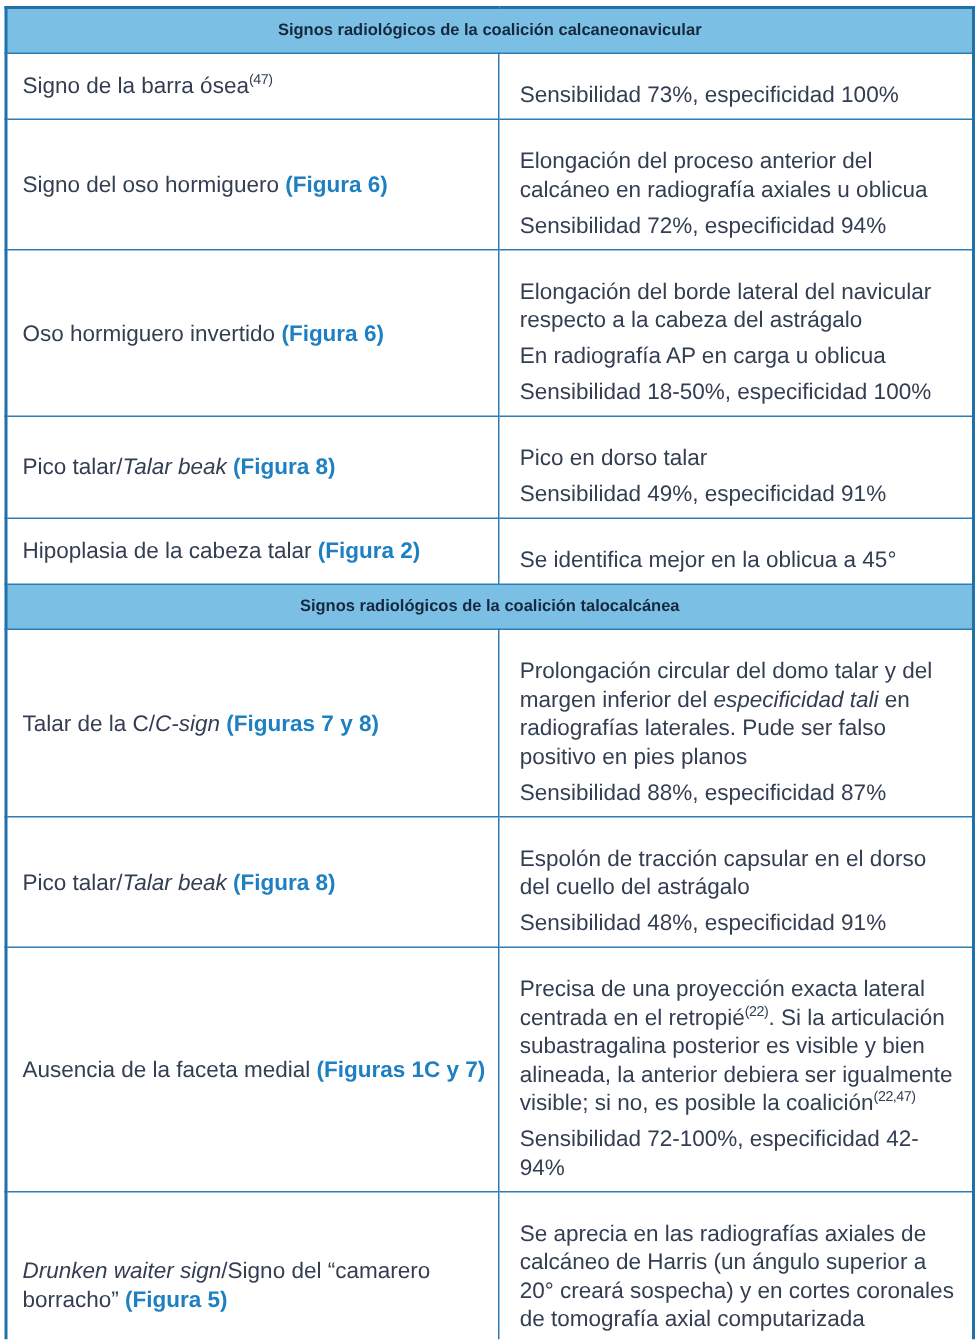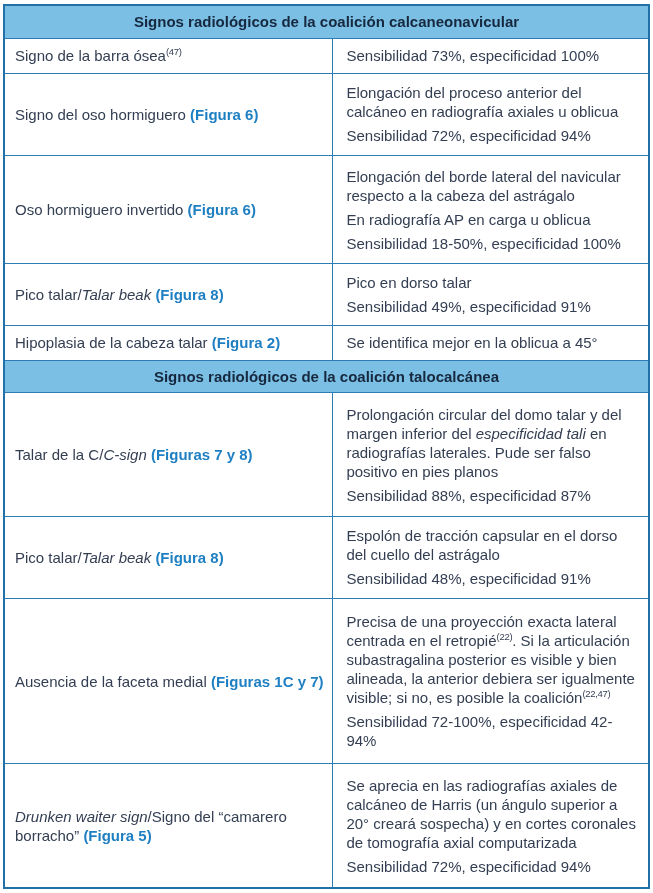--- a/index.html
+++ b/index.html
@@ -22,33 +22,33 @@
     width:647px;height:885px;
     border-collapse:collapse;table-layout:fixed;
     border:2px solid var(--border);
   }
   td{border:1px solid var(--grid);box-sizing:border-box;}
   td.section-header{
     background:var(--header-bg);
     color:var(--header-text);
     font-weight:bold;
     text-align:center;
-    font-size:15px;
+    font-size:11px;
     line-height:19px;
     padding:5px 24px;
   }
   td.sign-cell{
     font-size:15px;line-height:19px;
     padding:5px 8px 5px 10px;
     vertical-align:middle;
     margin-left:24px;
   }
   td.desc-cell{
     font-size:15px;line-height:19px;
-    padding:6px 10px 6px 13px;
+    padding:18px 10px 6px 13px;
     vertical-align:middle;
   }
   td.desc-cell p{margin:0;}
   td.desc-cell p + p{margin-top:5px;}
   td.footnote{
     font-size:14px;line-height:18px;
     font-weight:bold;font-style:italic;
     padding:6px 12px 6px 10px;
     vertical-align:middle;
   }

